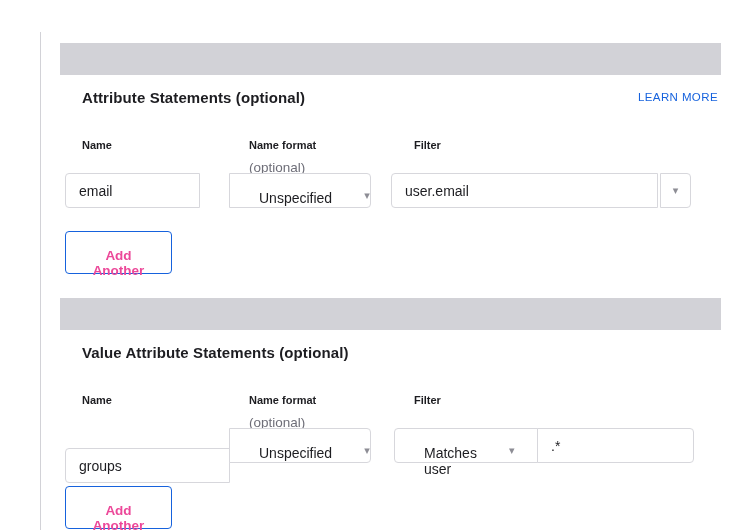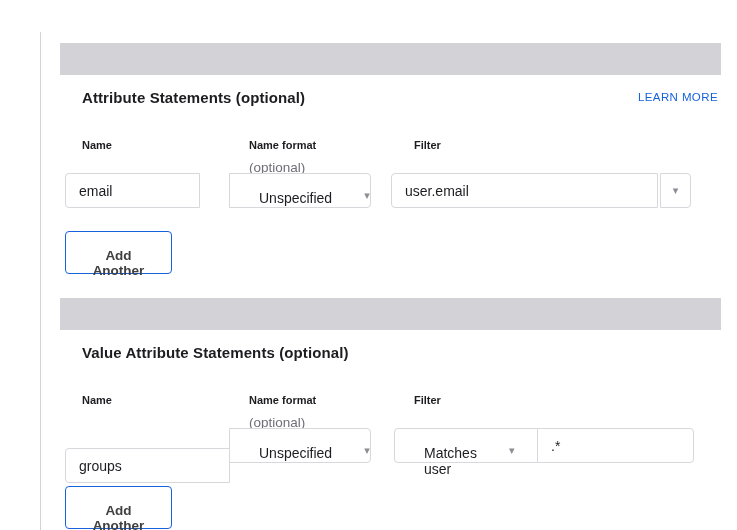--- a/index.html
+++ b/index.html
@@ -92,21 +92,21 @@
     padding: 0;
   }
   .add-btn {
     position: absolute;
     left: 33px;
     width: 107px;
     height: 43px;
     background: #fff;
     border: 1px solid #1662dd;
     border-radius: 4px;
-    color: #404040;
+    color: #ec4899;
     font-family: "Liberation Sans", "DejaVu Sans", sans-serif;
     font-size: 13.5px;
     font-weight: bold;
     cursor: pointer;
   }
 </style>
 </head>
 <body>
 
 <div id="page-root">

